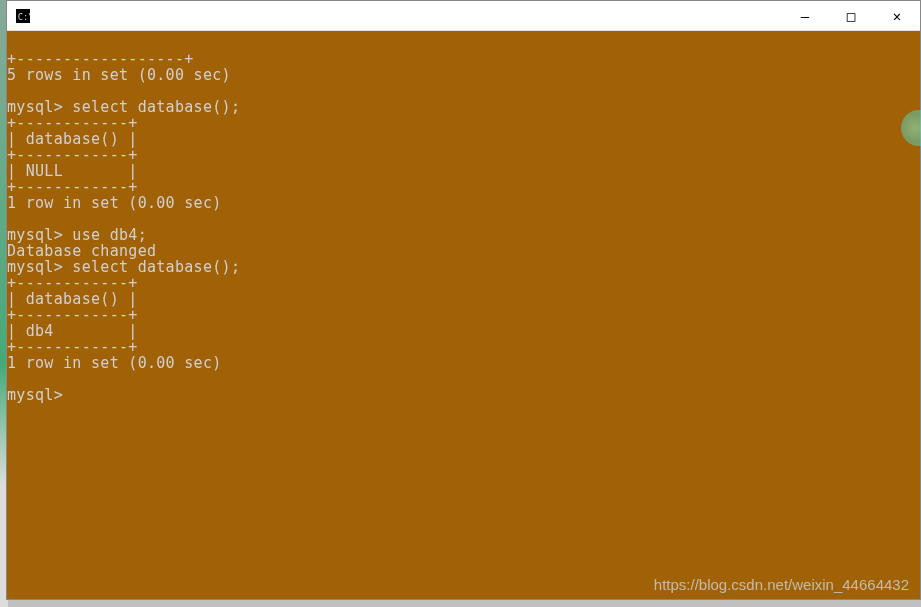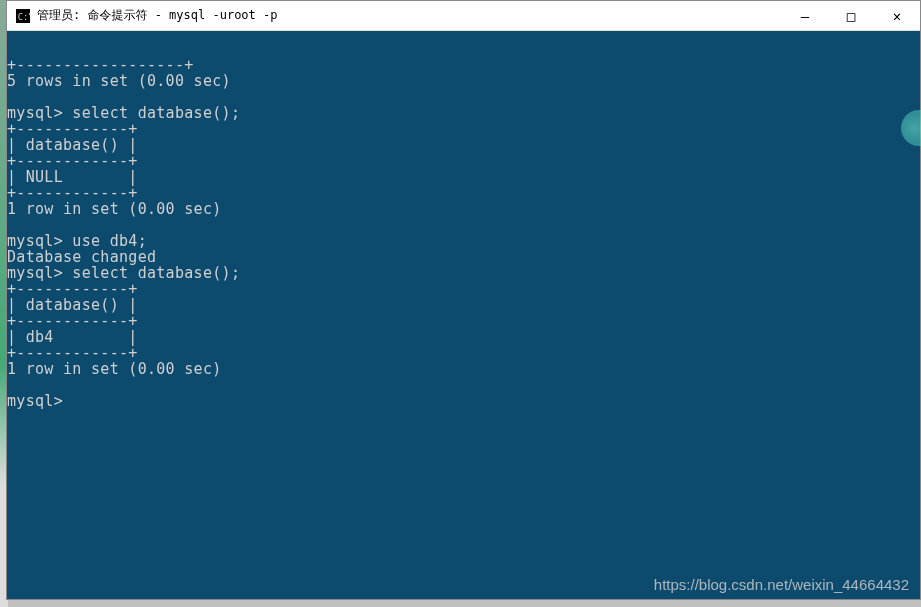--- a/index.html
+++ b/index.html
@@ -56,26 +56,26 @@
       width: 46px;
       height: 100%;
       display: flex;
       align-items: center;
       justify-content: center;
       font-size: 14px;
       color: #000;
     }
     .terminal {
       flex: 1 1 auto;
-      background: #0c4a6e;
+      background: #a16207;
       color: #d0d0d0;
       font-family: "NSimSun", "SimSun", Consolas, monospace;
       font-size: 15px;
       line-height: 16px;
-      padding: 10px 0 0 0;
+      padding: 4px 0 0 0;
       white-space: pre;
       overflow: hidden;
       letter-spacing: 0.3px;
     }
     .watermark {
       position: absolute;
       right: 12px;
       bottom: 14px;
       color: #c9c9c9;
       font-family: Arial, sans-serif;
@@ -99,21 +99,20 @@
 <div class="left-hint"></div>
 
 <div class="window">
   <div class="titlebar">
     <span class="titlebar-icon">
       <svg viewBox="0 0 16 16">
         <rect x="0" y="0" width="16" height="16" fill="#000"></rect>
         <text x="2" y="12" font-size="10" fill="#ccc" font-family="monospace">C:\</text>
       </svg>
     </span>
-    <span class="titlebar-text">管理员: 命令提示符 - mysql  -uroot -p</span>
     <span class="titlebar-spacer"></span>
     <div class="win-controls">
       <div class="win-btn">—</div>
       <div class="win-btn">□</div>
       <div class="win-btn">✕</div>
     </div>
   </div>
   <div class="terminal">
 <span>+------------------+</span>
 <span>5 rows in set (0.00 sec)</span>

